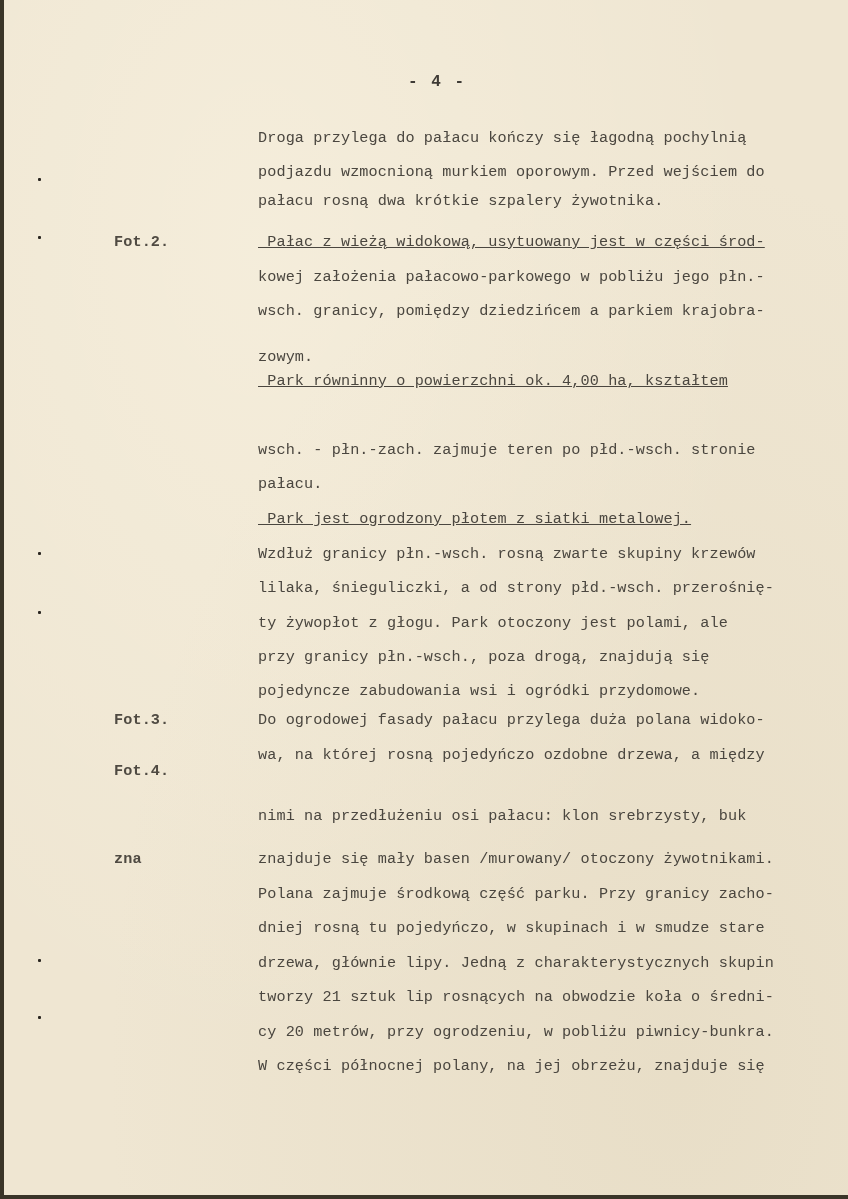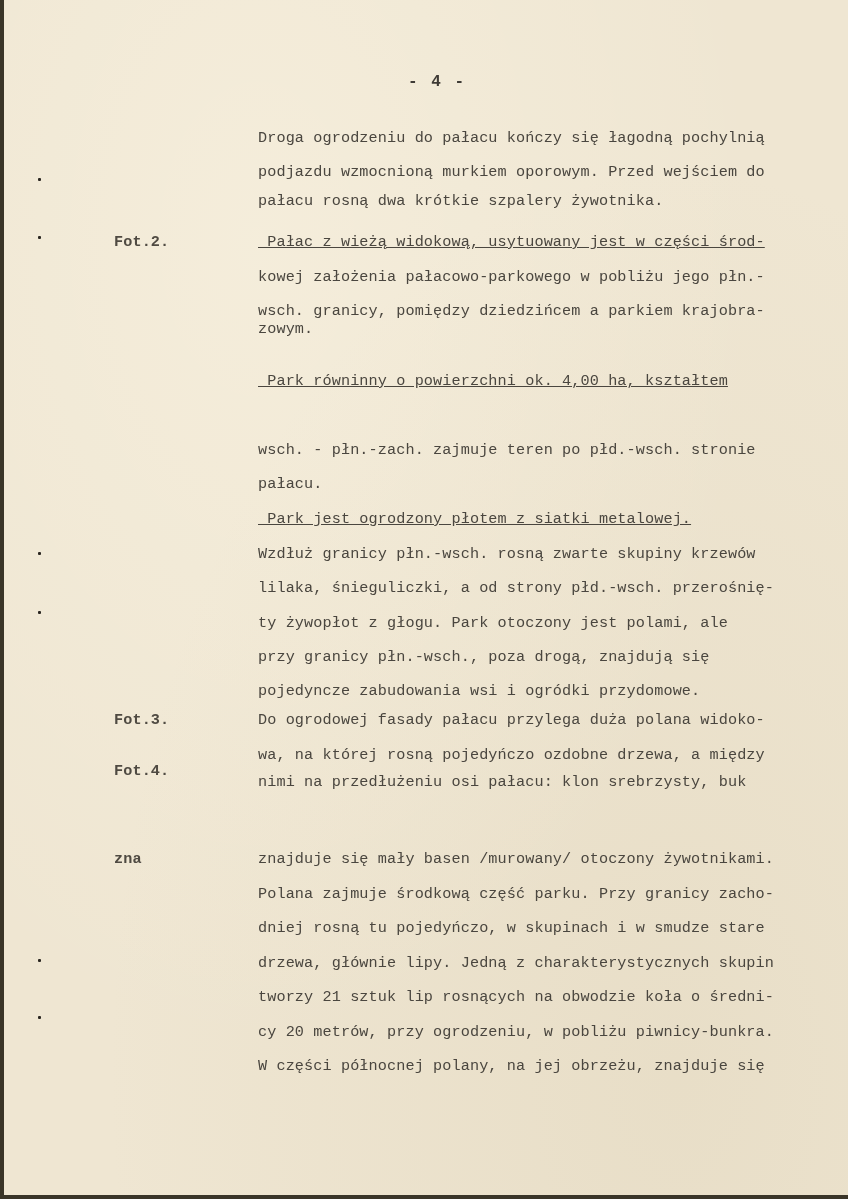--- a/index.html
+++ b/index.html
@@ -68,39 +68,39 @@
   <div class="punch-mark" style="top:552px"></div>
   <div class="punch-mark" style="top:611px"></div>
   <div class="punch-mark" style="top:959px"></div>
   <div class="punch-mark" style="top:1016px"></div>
 
   <div class="typed margin-note" style="top:233px">Fot.2.</div>
   <div class="typed margin-note" style="top:711px">Fot.3.</div>
   <div class="typed margin-note" style="top:762px">Fot.4.</div>
   <div class="typed margin-note" style="top:850px">zna</div>
 
-  <div class="typed line" style="top:129px">Droga ogrodzeniu do pałacu kończy się łagodną pochylnią</div>
+  <div class="typed line" style="top:129px">Droga przylega do pałacu kończy się łagodną pochylnią</div>
   <div class="typed line" style="top:163px">podjazdu wzmocnioną murkiem oporowym. Przed wejściem do</div>
   <div class="typed line" style="top:192px">pałacu rosną dwa krótkie szpalery żywotnika.</div>
   <div class="typed line indent" style="top:233px"> Pałac z wieżą widokową, usytuowany jest w części środ-</div>
   <div class="typed line" style="top:268px">kowej założenia pałacowo-parkowego w pobliżu jego płn.-</div>
   <div class="typed line" style="top:302px">wsch. granicy, pomiędzy dziedzińcem a parkiem krajobra-</div>
-  <div class="typed line" style="top:320px">zowym.</div>
+  <div class="typed line" style="top:348px">zowym.</div>
   <div class="typed line indent" style="top:372px"> Park równinny o powierzchni ok. 4,00 ha, kształtem</div>
   <div class="typed line" style="top:441px">wsch. - płn.-zach. zajmuje teren po płd.-wsch. stronie</div>
   <div class="typed line" style="top:475px">pałacu.</div>
   <div class="typed line indent" style="top:510px"> Park jest ogrodzony płotem z siatki metalowej.</div>
   <div class="typed line" style="top:545px">Wzdłuż granicy płn.-wsch. rosną zwarte skupiny krzewów</div>
   <div class="typed line" style="top:579px">lilaka, śnieguliczki, a od strony płd.-wsch. przerośnię-</div>
   <div class="typed line" style="top:614px">ty żywopłot z głogu. Park otoczony jest polami, ale</div>
   <div class="typed line" style="top:648px">przy granicy płn.-wsch., poza drogą, znajdują się</div>
   <div class="typed line" style="top:682px">pojedyncze zabudowania wsi i ogródki przydomowe.</div>
   <div class="typed line" style="top:711px">Do ogrodowej fasady pałacu przylega duża polana widoko-</div>
   <div class="typed line" style="top:746px">wa, na której rosną pojedyńczo ozdobne drzewa, a między</div>
-  <div class="typed line" style="top:773px">nimi na przedłużeniu osi pałacu: klon srebrzysty, buk</div>
+  <div class="typed line" style="top:807px">nimi na przedłużeniu osi pałacu: klon srebrzysty, buk</div>
   <div class="typed line" style="top:850px">znajduje się mały basen /murowany/ otoczony żywotnikami.</div>
   <div class="typed line" style="top:885px">Polana zajmuje środkową część parku. Przy granicy zacho-</div>
   <div class="typed line" style="top:919px">dniej rosną tu pojedyńczo, w skupinach i w smudze stare</div>
   <div class="typed line" style="top:954px">drzewa, głównie lipy. Jedną z charakterystycznych skupin</div>
   <div class="typed line" style="top:988px">tworzy 21 sztuk lip rosnących na obwodzie koła o średni-</div>
   <div class="typed line" style="top:1023px">cy 20 metrów, przy ogrodzeniu, w pobliżu piwnicy-bunkra.</div>
   <div class="typed line" style="top:1057px">W części północnej polany, na jej obrzeżu, znajduje się</div>
 
 </div>
 

